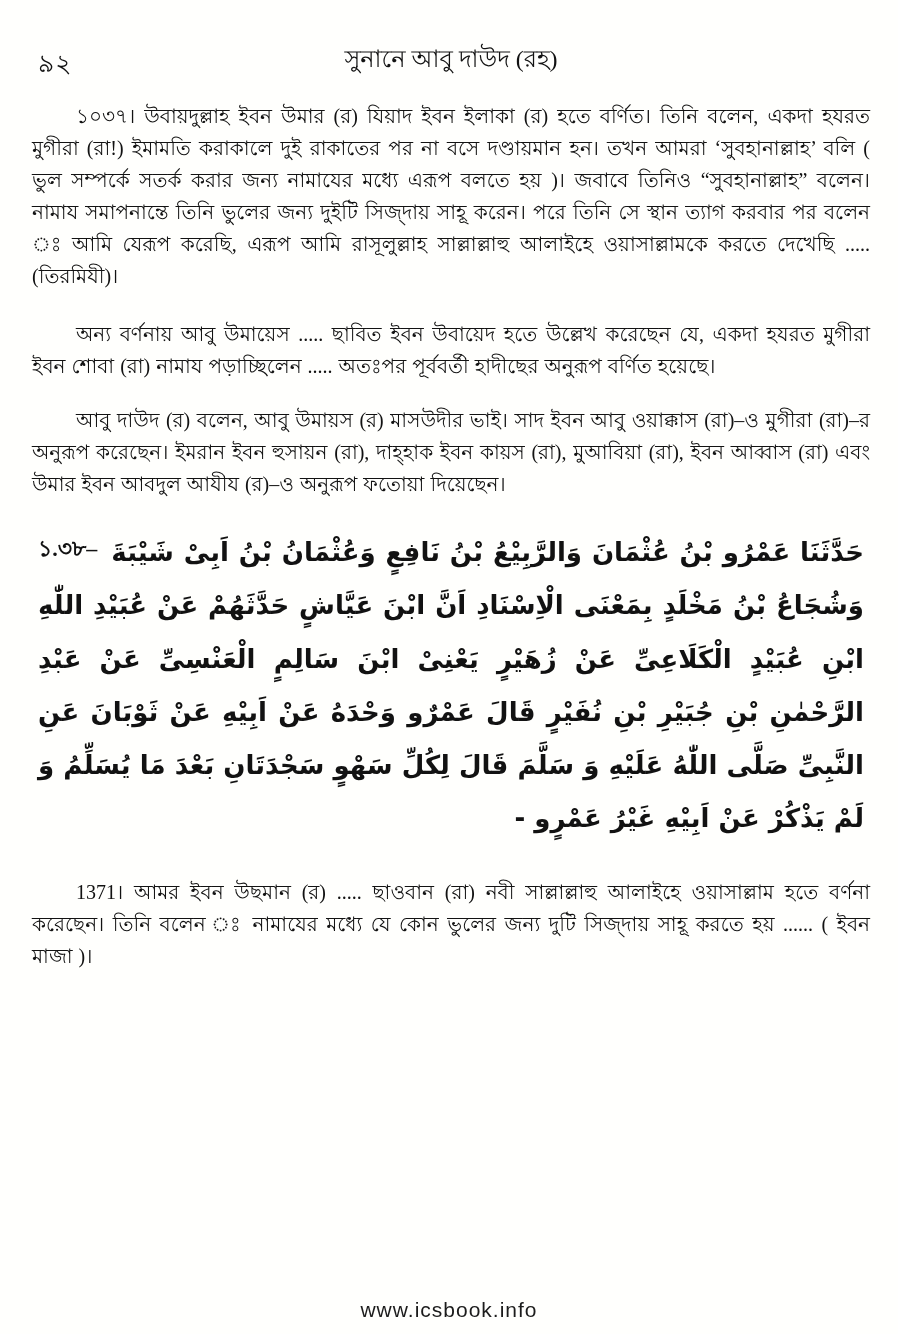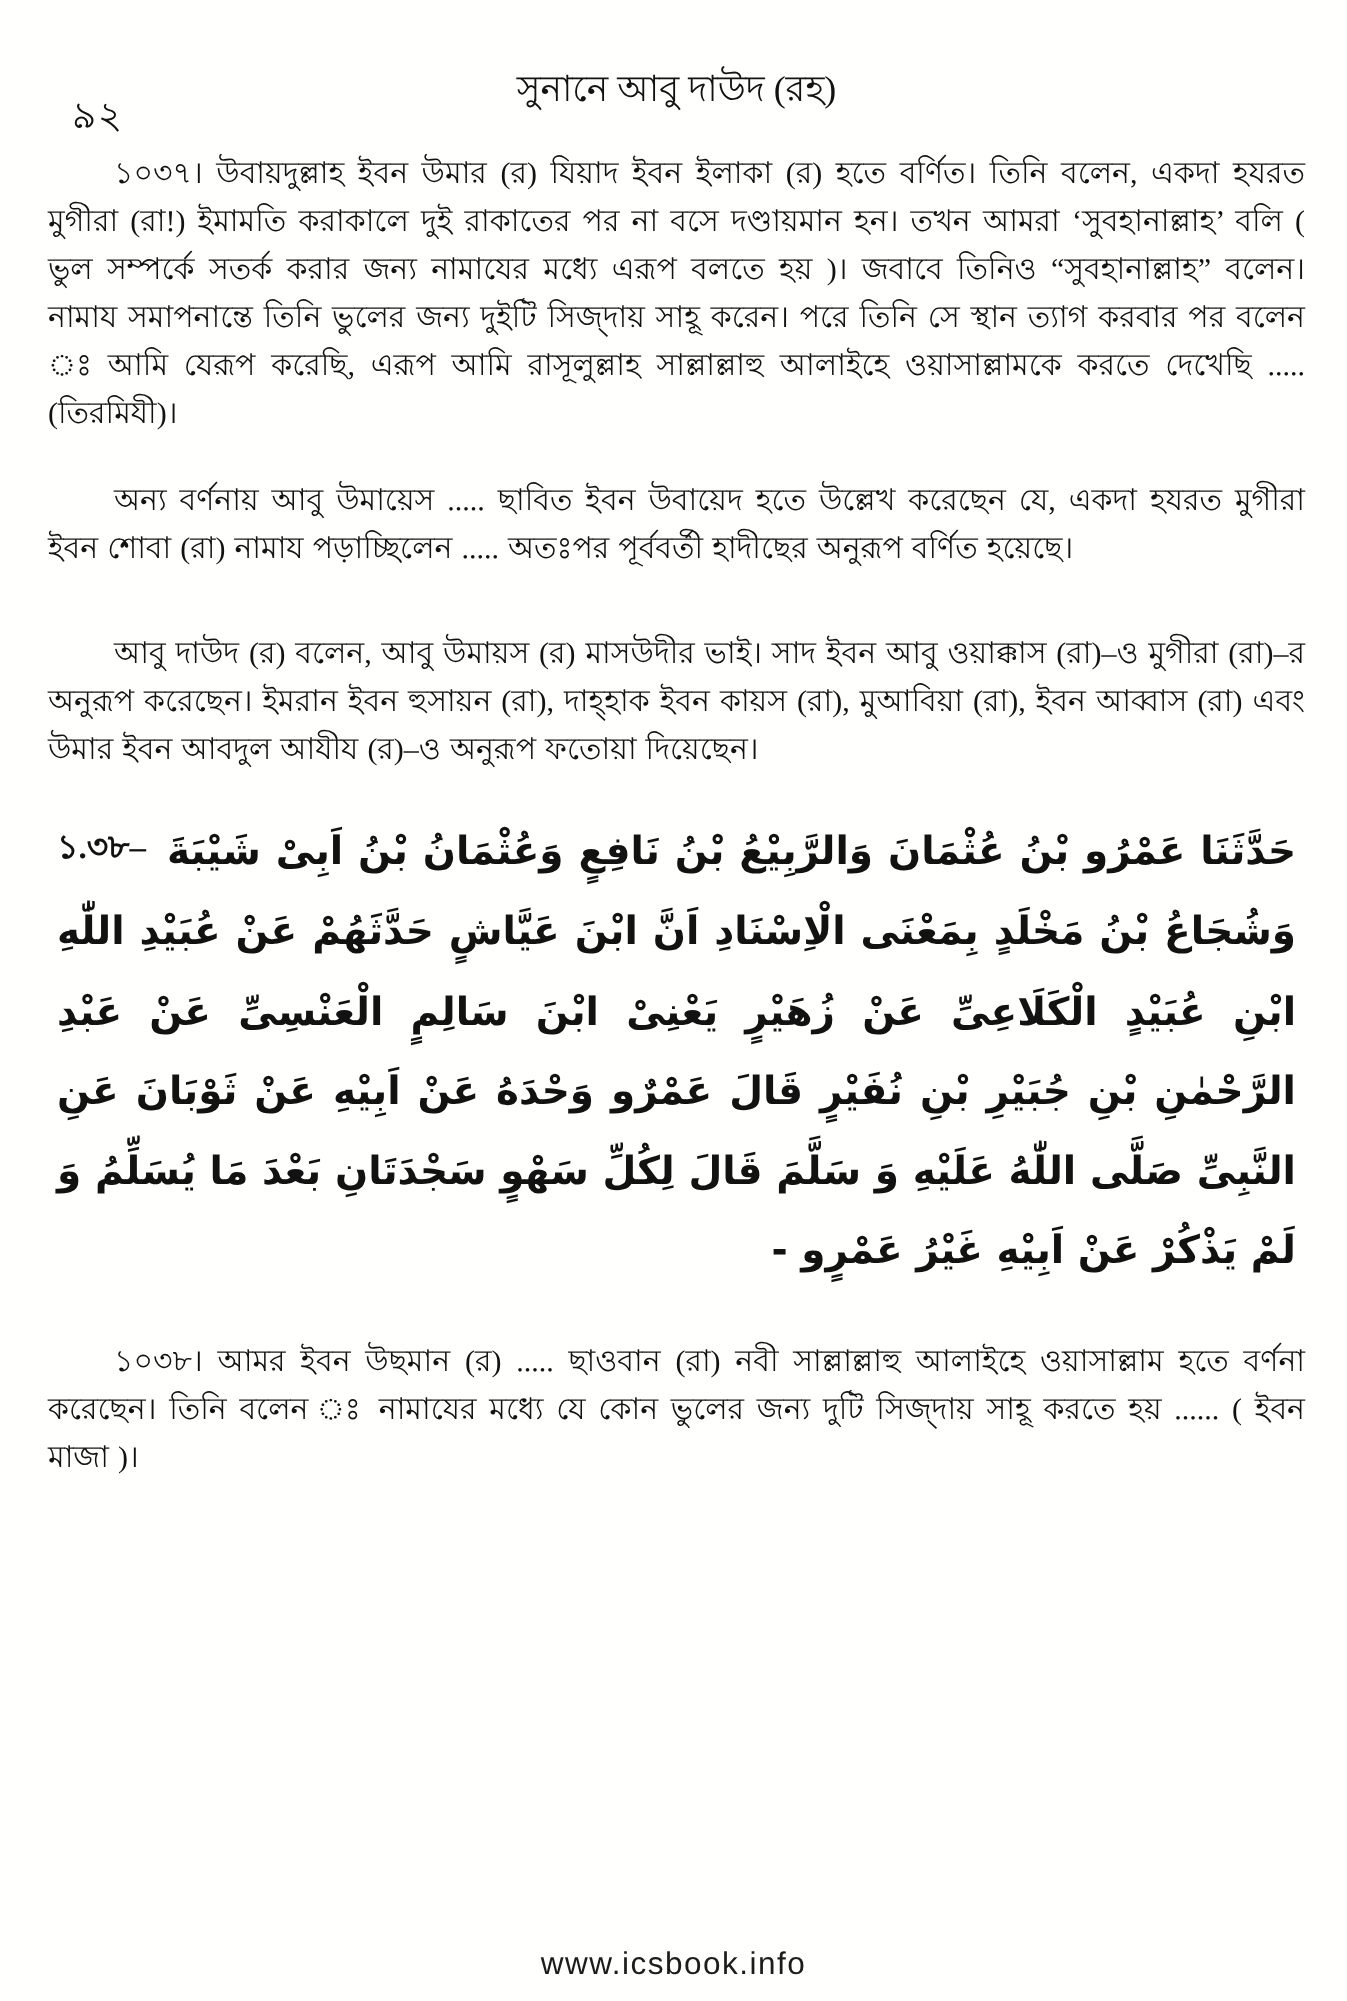--- a/index.html
+++ b/index.html
@@ -20,24 +20,23 @@
     overflow: hidden;
   }
   .page-header {
     position: relative;
     height: 42px;
     margin-bottom: 18px;
   }
   .page-number {
     position: absolute;
     left: 8px;
-    top: 17px;
+    top: 4px;
     font-size: 25px;
     letter-spacing: 1px;
-    margin-left: 10px;
   }
   .book-title {
     display: block;
     text-align: center;
     font-size: 24px;
   }
   .arabic {
     direction: rtl;
     unicode-bidi: embed;
     text-align: justify;
@@ -64,21 +63,21 @@
   }
   .bn {
     font-size: 20px;
     line-height: 1.6;
     text-align: justify;
     text-indent: 44px;
     margin: 0 2px 26px 2px;
     word-spacing: 1px;
   }
   .bn-tight {
-    margin-bottom: 38px;
+    margin-bottom: 22px;
   }
   .page-footer {
     position: absolute;
     left: 0;
     right: 0;
     bottom: 12px;
     text-align: center;
     font-family: "Liberation Sans", "DejaVu Sans", sans-serif;
     font-size: 21px;
     color: #1c1c1c;
@@ -100,19 +99,19 @@
 
   <p class="bn bn-tight">অন্য বর্ণনায় আবু উমায়েস ..... ছাবিত ইবন উবায়েদ হতে উল্লেখ করেছেন যে, একদা হযরত মুগীরা ইবন শোবা (রা) নামায পড়াচ্ছিলেন ..... অতঃপর পূর্ববর্তী হাদীছের অনুরূপ বর্ণিত হয়েছে।</p>
 
   <p class="bn">আবু দাউদ (র) বলেন, আবু উমায়স (র) মাসউদীর ভাই। সাদ ইবন আবু ওয়াক্কাস (রা)–ও মুগীরা (রা)–র অনুরূপ করেছেন।  ইমরান ইবন হুসায়ন (রা), দাহ্‌হাক ইবন কায়স (রা), মুআবিয়া (রা), ইবন আব্বাস (রা) এবং উমার ইবন আবদুল আযীয (র)–ও অনুরূপ ফতোয়া দিয়েছেন।</p>
 
 
   <p class="arabic">
     <span class="hadith-no">১.৩৮–</span><span>حَدَّثَنَا عَمْرُو بْنُ عُثْمَانَ وَالرَّبِيْعُ بْنُ نَافِعٍ وَعُثْمَانُ بْنُ اَبِىْ شَيْبَةَ وَشُجَاعُ بْنُ مَخْلَدٍ بِمَعْنَى الْاِسْنَادِ اَنَّ ابْنَ عَيَّاشٍ حَدَّثَهُمْ عَنْ عُبَيْدِ اللّٰهِ ابْنِ عُبَيْدٍ الْكَلَاعِىِّ عَنْ زُهَيْرٍ يَعْنِىْ ابْنَ سَالِمٍ الْعَنْسِىِّ عَنْ عَبْدِ الرَّحْمٰنِ بْنِ جُبَيْرِ بْنِ نُفَيْرٍ قَالَ عَمْرٌو وَحْدَهُ عَنْ اَبِيْهِ عَنْ ثَوْبَانَ عَنِ النَّبِىِّ صَلَّى اللّٰهُ عَلَيْهِ وَ سَلَّمَ قَالَ لِكُلِّ سَهْوٍ سَجْدَتَانِ بَعْدَ مَا يُسَلِّمُ وَ لَمْ يَذْكُرْ عَنْ اَبِيْهِ غَيْرُ عَمْرٍو -</span>
   </p>
 
-  <p class="bn">১০৩৮। আমর ইবন উছমান (র) ..... ছাওবান (রা) নবী সাল্লাল্লাহু আলাইহে ওয়াসাল্লাম হতে বর্ণনা করেছেন। তিনি বলেন ঃ নামাযের মধ্যে যে কোন ভুলের জন্য দুটি সিজ্দায় সাহূ করতে হয় ...... ( ইবন মাজা )।</p>
+  <p class="bn">1371। আমর ইবন উছমান (র) ..... ছাওবান (রা) নবী সাল্লাল্লাহু আলাইহে ওয়াসাল্লাম হতে বর্ণনা করেছেন। তিনি বলেন ঃ নামাযের মধ্যে যে কোন ভুলের জন্য দুটি সিজ্দায় সাহূ করতে হয় ...... ( ইবন মাজা )।</p>
 
   <footer class="page-footer">
     <span>www.icsbook.info</span>
   </footer>
 
 </div>
 
 </body></html>

